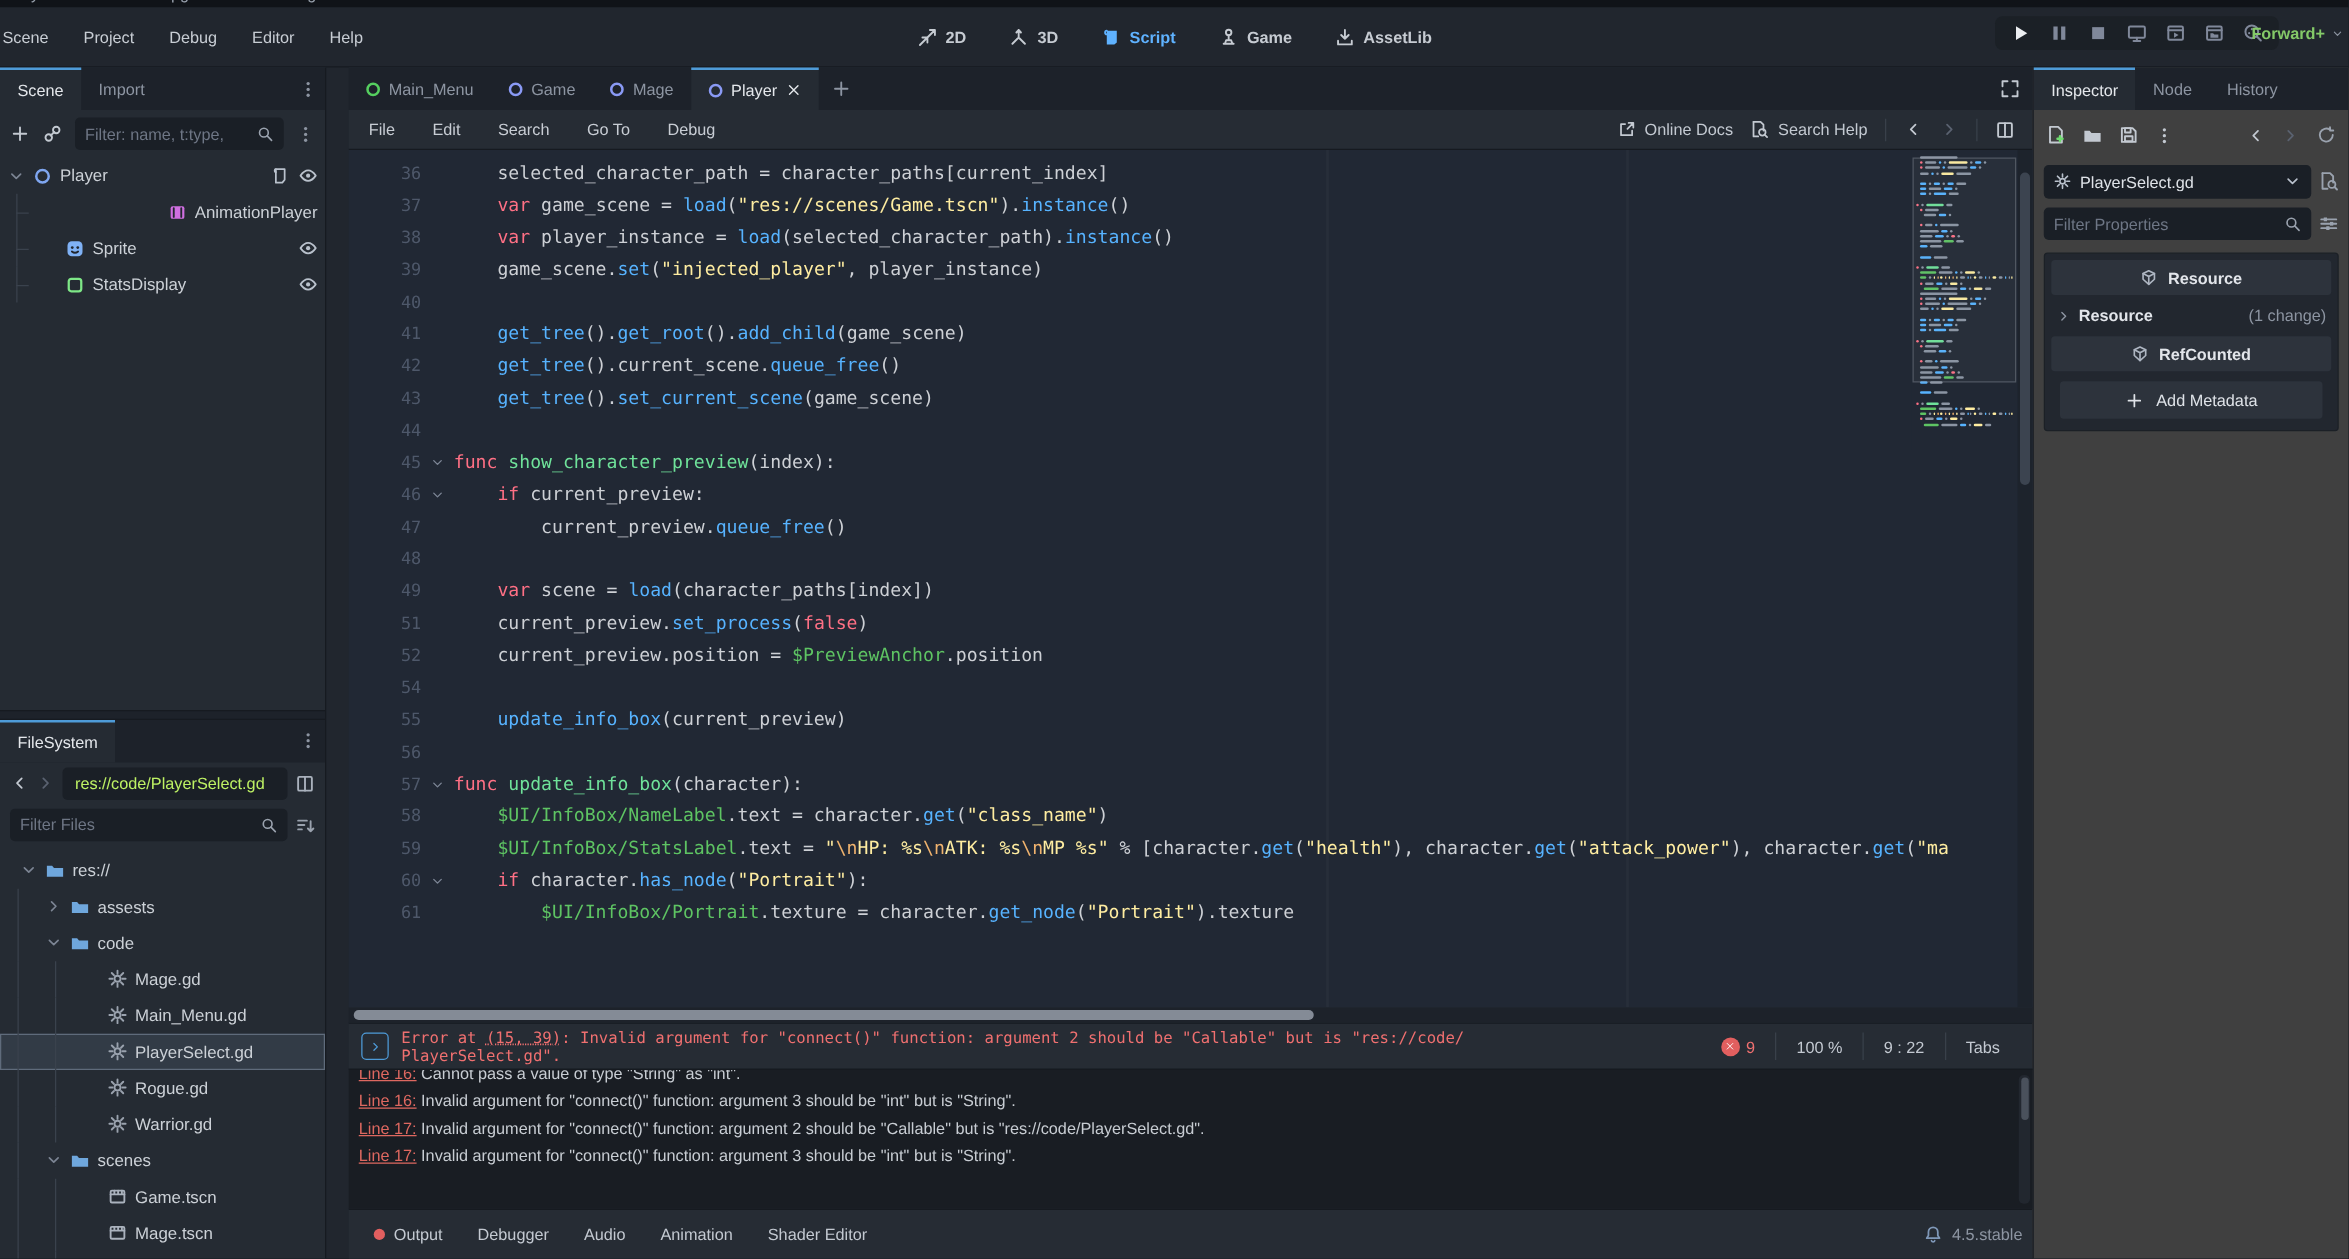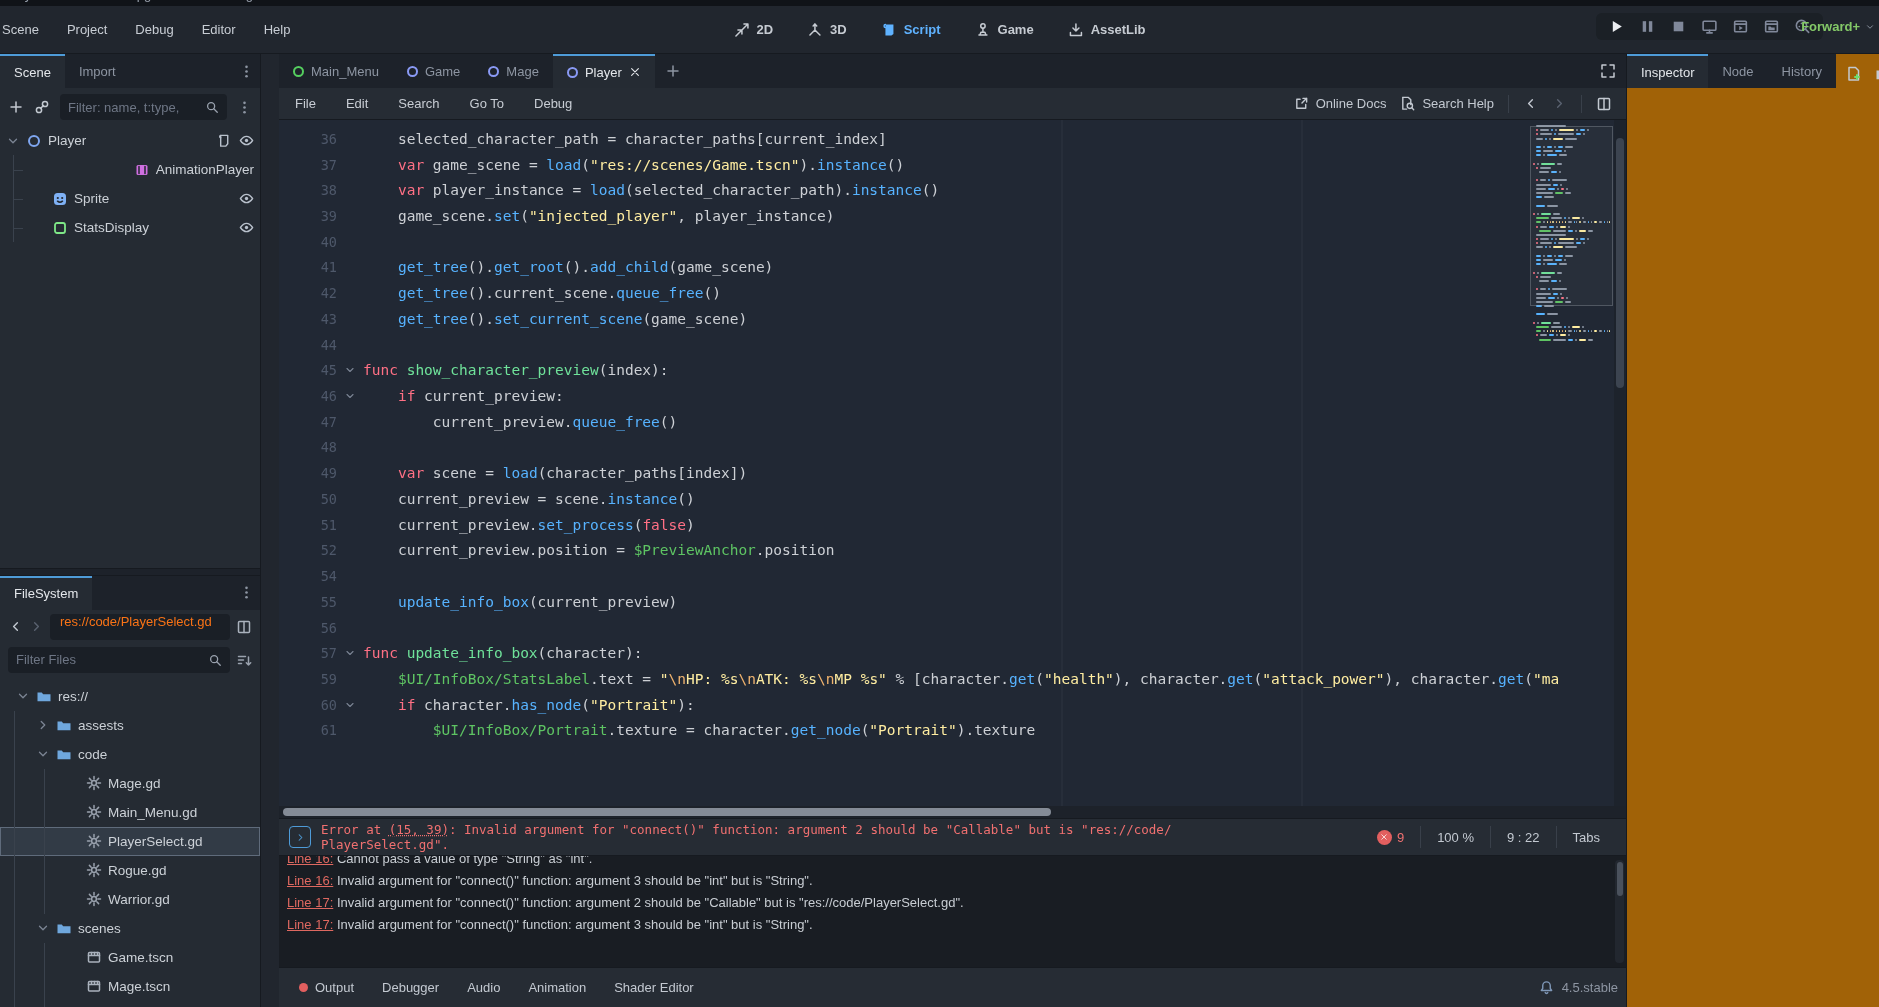--- a/index.html
+++ b/index.html
@@ -20,21 +20,21 @@
   .ws-tab.active{color:#5fb2ff;}
   .playback{position:absolute;right:56px;top:13px;display:flex;align-items:center;gap:14px;background:#1b2026;border-radius:6px;padding:5px 12px;}
   .playback .ic{width:17px;height:17px;color:#80889a;}
   .playback .ic.lit{color:#eceef1;}
   #run-profile{position:absolute;right:4px;top:19px;display:flex;align-items:center;gap:5px;color:#84c968;font-weight:bold;}
   #run-profile .ic{width:10px;height:10px;color:#8d95a2;}
   
   #main{position:absolute;top:54px;left:0;right:0;bottom:0;display:flex;}
   #left-col{width:261px;flex:0 0 261px;display:flex;flex-direction:column;background:#252b33;border-right:1px solid #161a20;}
   #center-col{flex:1;display:flex;flex-direction:column;min-width:0;background:#252b33;margin-left:18px;}
-  #right-col{width:253px;flex:0 0 253px;background:#a16207;border-left:1px solid #161a20;display:flex;flex-direction:row;}
+  #right-col{width:253px;flex:0 0 253px;background:#404040;border-left:1px solid #161a20;display:flex;flex-direction:column;}
   .tabbar{height:34px;background:#1d222a;display:flex;align-items:stretch;position:relative;flex:0 0 34px;}
   .tab{display:flex;align-items:center;gap:7px;padding:0 14px;color:#8d95a2;position:relative;}
   .tab.active{background:#252b33;color:#e4e7eb;border-top:2px solid #4e9bd8;}
   .tabbar .dots{margin-left:auto;align-self:center;margin-right:6px;color:#8d95a2;}
   
   .panel-toolbar{height:38px;display:flex;align-items:center;gap:10px;padding:0 8px;flex:0 0 38px;}
   .tool-ic{color:#c3c9d1;width:16px;height:16px;}
   .filter-box{flex:1;display:flex;align-items:center;background:#1a1f26;border-radius:4px;height:26px;padding:0 8px;gap:6px;min-width:0;}
   .filter-box .ph{color:#6e7685;flex:1;white-space:nowrap;overflow:hidden;}
   .filter-box .ic{color:#9aa2ae;width:14px;height:14px;}
@@ -45,21 +45,21 @@
   .tree-row .spacer{width:14px;flex:0 0 14px;}
   .tree-row .nico{width:16px;height:16px;}
   .tree-row .right-icons{margin-left:auto;display:flex;gap:8px;color:#b9c1cc;}
   .tree-row.selected{background:#323b46;outline:1px solid #5f6b7b;outline-offset:-1px;}
   .guide{position:absolute;top:0;bottom:0;width:0;border-left:1px solid #3a424d;}
   .guide.h{top:50%;bottom:auto;height:0;border-left:none;border-top:1px solid #3a424d;}
   #scene-filler{flex:1;}
   #panel-gap{height:8px;background:#1d222a;border-top:1px solid #161a20;border-bottom:1px solid #161a20;flex:0 0 8px;}
   .nav-row{height:34px;display:flex;align-items:center;gap:6px;padding:0 8px;flex:0 0 34px;}
   .nav-row .ic{color:#9aa2ae;}
-  .path-box{flex:1;background:#1a1f26;border-radius:4px;height:26px;display:flex;padding:0 10px;color:#f97316;white-space:nowrap;overflow:hidden;}
+  .path-box{flex:1;background:#1a1f26;border-radius:4px;height:26px;display:flex;align-items:center;padding:0 10px;color:#bef264;white-space:nowrap;overflow:hidden;}
   
   .stab-dot{width:11px;height:11px;border-radius:50%;border:2.2px solid #8a9af5;flex:0 0 11px;}
   .stab-dot.green{border-color:#55cf5f;}
   .stab-plus{align-self:center;color:#8d95a2;margin-left:10px;width:16px;height:16px;}
   .expand-ic{margin-left:auto;align-self:center;margin-right:10px;color:#c3c9d1;width:16px;height:16px;}
   #script-menu{height:32px;background:#262c34;display:flex;align-items:center;padding:0 14px;gap:26px;flex:0 0 32px;border-bottom:1px solid #161a20;}
   #script-menu .right{margin-left:auto;display:flex;align-items:center;gap:14px;color:#c3c9d1;}
   #script-menu .sep{width:1px;height:18px;background:#39404a;}
   #script-menu .dim{color:#5a6270;}
   .link-btn{display:flex;align-items:center;gap:7px;}
@@ -665,29 +665,29 @@
             <div class="code-line"><span class="gutter-num">44</span><span class="fold-slot"></span><span class="code-text"></span></div>
             <div class="code-line"><span class="gutter-num">45</span><span class="fold-slot"><span class="ic"><svg viewBox="0 0 16 16">
                     <path d="M4 6l4 4 4-4"></path>
                   </svg></span></span><span class="code-text"><span class="tk-k">func</span><span class="tk-t"> </span><span class="tk-d">show_character_preview</span><span class="tk-t">(index):</span></span></div>
             <div class="code-line"><span class="gutter-num">46</span><span class="fold-slot"><span class="ic"><svg viewBox="0 0 16 16">
                     <path d="M4 6l4 4 4-4"></path>
                   </svg></span></span><span class="code-text">    <span class="tk-k">if</span><span class="tk-t"> current_preview:</span></span></div>
             <div class="code-line"><span class="gutter-num">47</span><span class="fold-slot"></span><span class="code-text">        <span class="tk-t">current_preview.</span><span class="tk-f">queue_free</span><span class="tk-t">()</span></span></div>
             <div class="code-line"><span class="gutter-num">48</span><span class="fold-slot"></span><span class="code-text"></span></div>
             <div class="code-line"><span class="gutter-num">49</span><span class="fold-slot"></span><span class="code-text">    <span class="tk-k">var</span><span class="tk-t"> scene = </span><span class="tk-f">load</span><span class="tk-t">(character_paths[index])</span></span></div>
-            <div class="code-line"><span class="gutter-num">50</span><span class="fold-slot"></span><span class="code-text">    <span class="tk-t">current_preview = scene.</span><span class="tk-f">instance</span><span class="tk-t">()</span></span></div>
             <div class="code-line"><span class="gutter-num">51</span><span class="fold-slot"></span><span class="code-text">    <span class="tk-t">current_preview.</span><span class="tk-f">set_process</span><span class="tk-t">(</span><span class="tk-k">false</span><span class="tk-t">)</span></span></div>
             <div class="code-line"><span class="gutter-num">52</span><span class="fold-slot"></span><span class="code-text">    <span class="tk-t">current_preview.position = </span><span class="tk-g">$PreviewAnchor</span><span class="tk-t">.position</span></span></div>
             <div class="code-line"><span class="gutter-num">54</span><span class="fold-slot"></span><span class="code-text"></span></div>
             <div class="code-line"><span class="gutter-num">55</span><span class="fold-slot"></span><span class="code-text">    <span class="tk-f">update_info_box</span><span class="tk-t">(current_preview)</span></span></div>
             <div class="code-line"><span class="gutter-num">56</span><span class="fold-slot"></span><span class="code-text"></span></div>
             <div class="code-line"><span class="gutter-num">57</span><span class="fold-slot"><span class="ic"><svg viewBox="0 0 16 16">
                     <path d="M4 6l4 4 4-4"></path>
                   </svg></span></span><span class="code-text"><span class="tk-k">func</span><span class="tk-t"> </span><span class="tk-d">update_info_box</span><span class="tk-t">(character):</span></span></div>
+            <div class="code-line"><span class="gutter-num">58</span><span class="fold-slot"></span><span class="code-text">    <span class="tk-g">$UI/InfoBox/NameLabel</span><span class="tk-t">.text = character.</span><span class="tk-f">get</span><span class="tk-t">(</span><span class="tk-s">"class_name"</span><span class="tk-t">)</span></span></div>
             <div class="code-line"><span class="gutter-num">59</span><span class="fold-slot"></span><span class="code-text">    <span class="tk-g">$UI/InfoBox/StatsLabel</span><span class="tk-t">.text = </span><span class="tk-s">"</span><span class="tk-e">\n</span><span class="tk-s">HP: %s</span><span class="tk-e">\n</span><span class="tk-s">ATK: %s</span><span class="tk-e">\n</span><span class="tk-s">MP %s"</span><span class="tk-t"> % [character.</span><span class="tk-f">get</span><span class="tk-t">(</span><span class="tk-s">"health"</span><span class="tk-t">), character.</span><span class="tk-f">get</span><span class="tk-t">(</span><span class="tk-s">"attack_power"</span><span class="tk-t">), character.</span><span class="tk-f">get</span><span class="tk-t">(</span><span class="tk-s">"ma</span></span></div>
             <div class="code-line"><span class="gutter-num">60</span><span class="fold-slot"><span class="ic"><svg viewBox="0 0 16 16">
                     <path d="M4 6l4 4 4-4"></path>
                   </svg></span></span><span class="code-text">    <span class="tk-k">if</span><span class="tk-t"> character.</span><span class="tk-f">has_node</span><span class="tk-t">(</span><span class="tk-s">"Portrait"</span><span class="tk-t">):</span></span></div>
             <div class="code-line"><span class="gutter-num">61</span><span class="fold-slot"></span><span class="code-text">        <span class="tk-g">$UI/InfoBox/Portrait</span><span class="tk-t">.texture = character.</span><span class="tk-f">get_node</span><span class="tk-t">(</span><span class="tk-s">"Portrait"</span><span class="tk-t">).texture</span></span></div>
           </div>
         <div id="minimap">
             <div id="mm-viewport"></div>
             <div class="mm-line" style="padding-left: 3px;">
               <span class="mm-seg" style="width: 30px; background: rgb(139, 148, 163);"></span>

